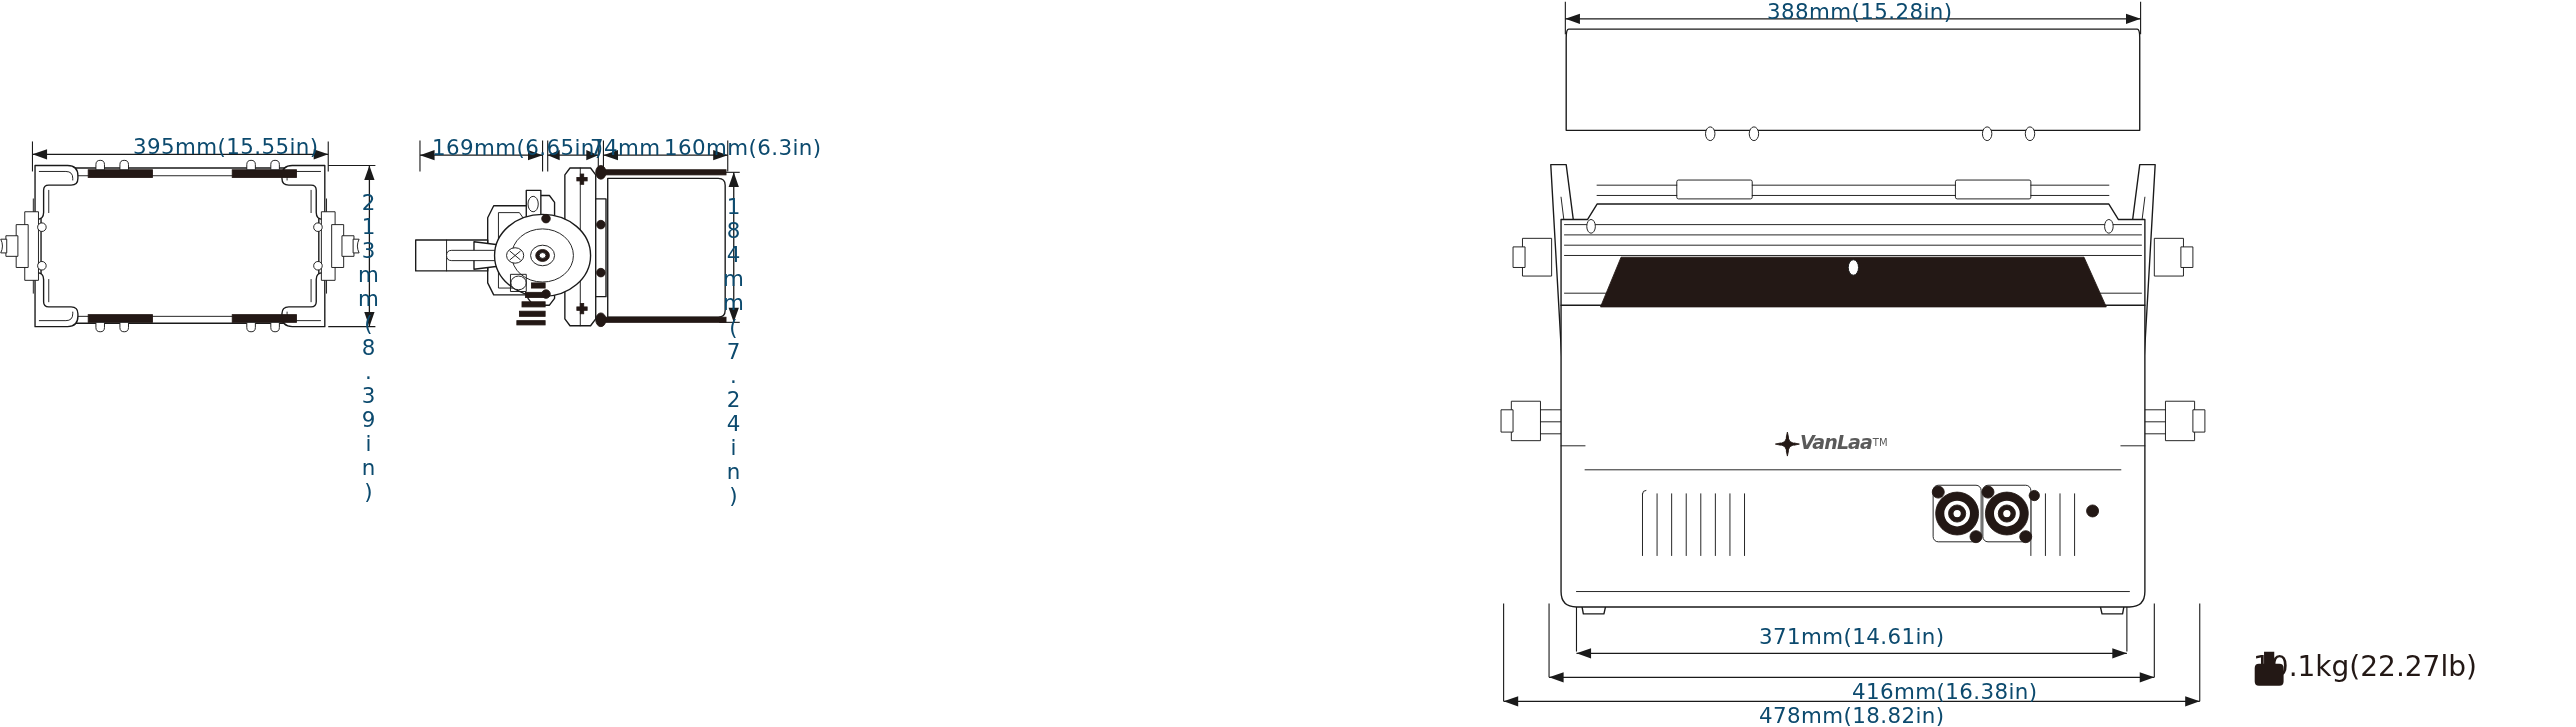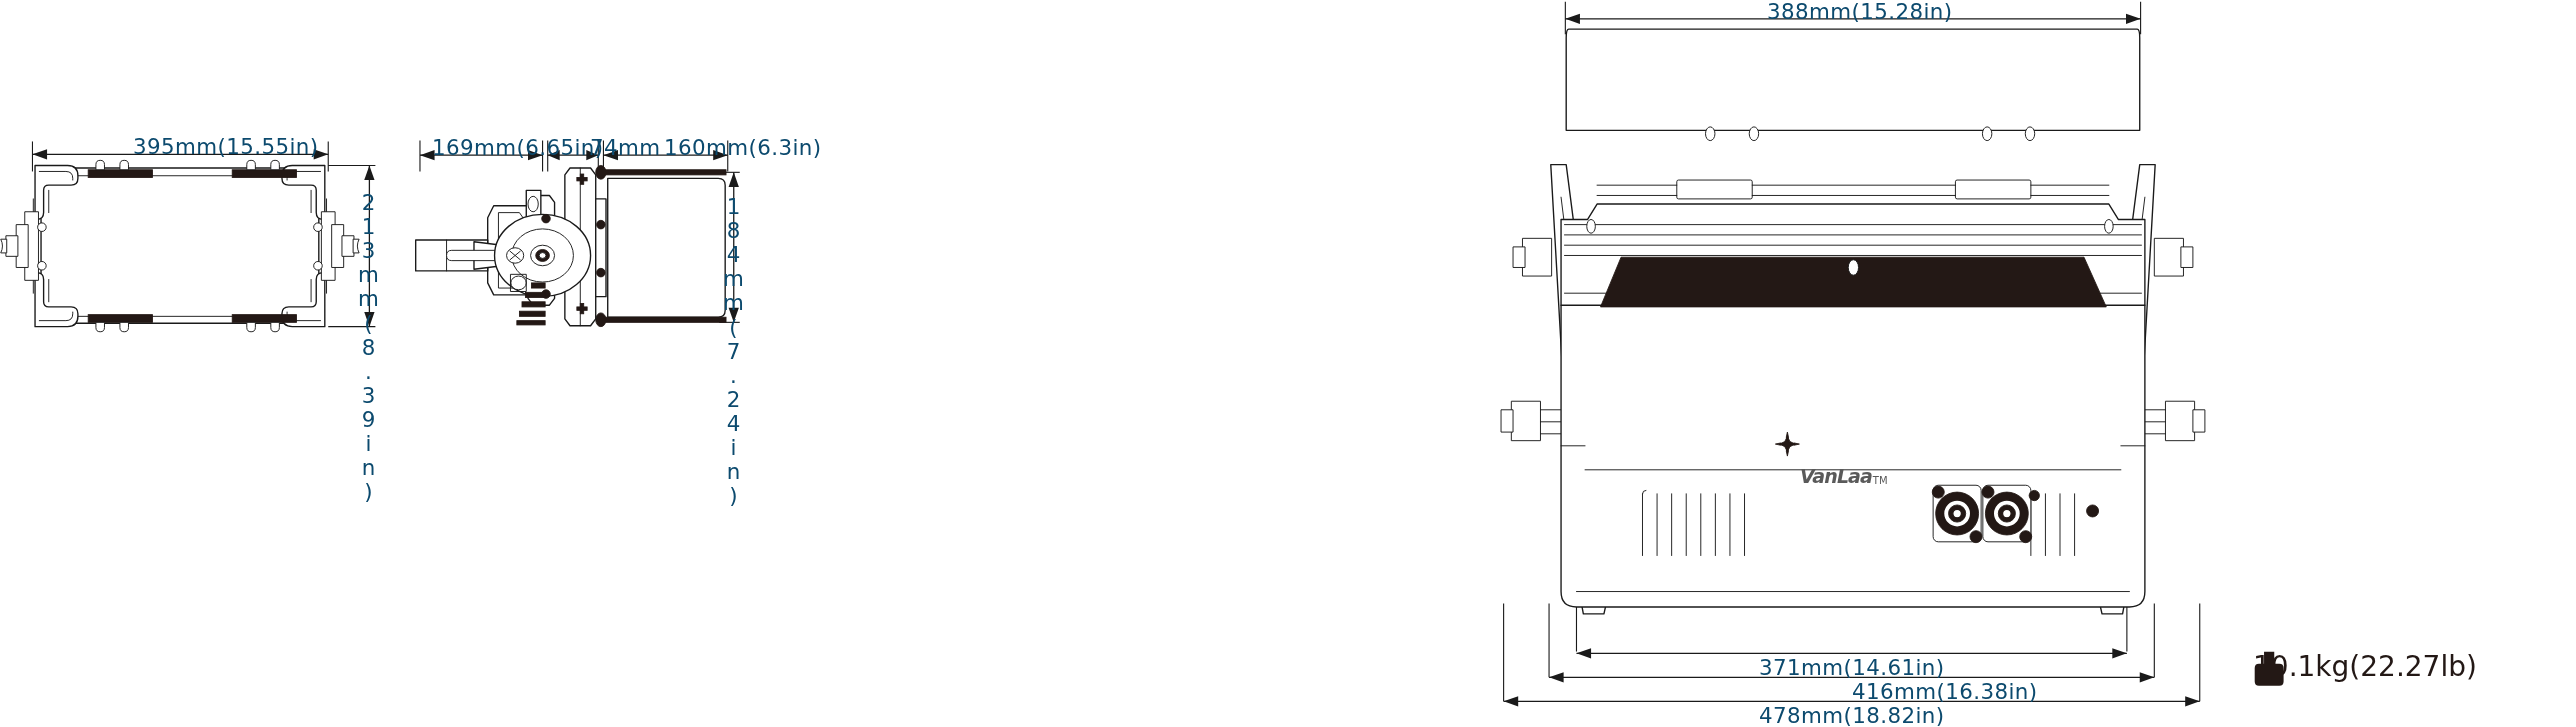--- a/index.html
+++ b/index.html
@@ -325,27 +325,27 @@
   <div class="dimtext" style="left:432px;top:135px;">169mm(6.65in)</div>
 
   <div class="dimtext" style="left:550px;top:135px;margin-left:40px;">74mm</div>
 
   <div class="dimtext" style="left:664px;top:135px;">160mm(6.3in)</div>
 
   <div class="dimtext vert" style="left:721px;top:194px;">184mm(7.24in)</div>
 
   <div class="dimtext" style="left:1767px;top:-0.9px;">388mm(15.28in)</div>
 
-  <div class="dimtext" style="left:1759px;top:655px;">371mm(14.61in)</div>
+  <div class="dimtext" style="left:1759px;top:624px;">371mm(14.61in)</div>
 
   <div class="dimtext" style="left:1852px;top:679px;">416mm(16.38in)</div>
 
   <div class="dimtext" style="left:1759px;top:703px;">478mm(18.82in)</div>
 
-  <div style="position:absolute;left:1800px;top:433px;display:flex;align-items:flex-end;margin-top:34px;">
+  <div style="position:absolute;left:1800px;top:433px;display:flex;align-items:center;">
     <span style="font-size:19px;font-style:italic;font-weight:700;color:#5a5a5a;letter-spacing:-0.9px;line-height:1;">VanLaa</span>
     <span style="font-size:10px;color:#5a5a5a;line-height:1;margin-left:0.9px;">TM</span>
   </div>
 
   <div class="weight-wrap" style="left:2253px;top:650px;">
     <svg width="34" height="41" viewBox="0 0 40 48">
       <path fill="#231815" d="M 13,2 L 25,2 L 25,16 L 31,16 Q 36,16 36,21 L 36,37 Q 36,42 31,42 L 7,42 Q 2,42 2,37 L 2,21 Q 2,16 7,16 L 13,16 Z"></path>
     </svg>
     <span class="weight-label">10.1kg(22.27lb)</span>
   </div>

